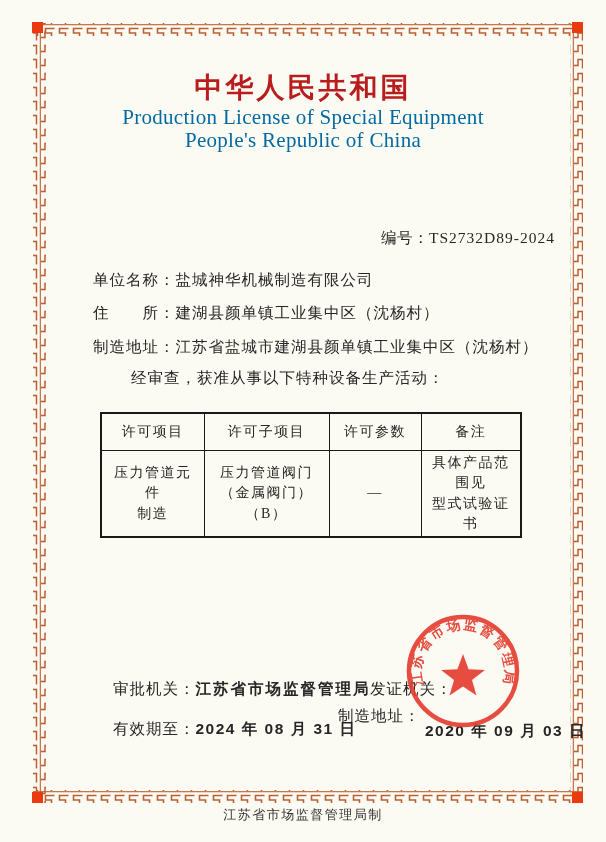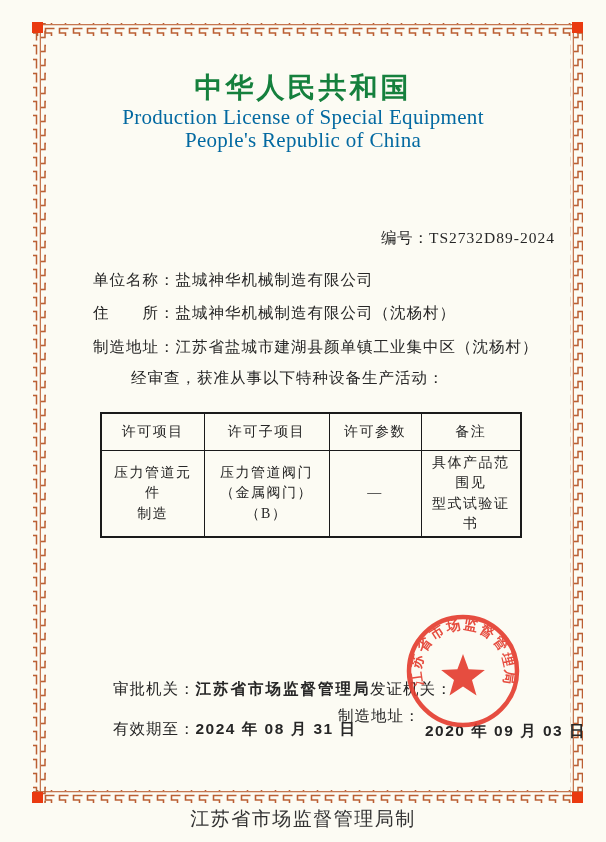--- a/index.html
+++ b/index.html
@@ -6,21 +6,21 @@
   .page{
     position:relative;
     width:606px;height:842px;
     background:#fcfbf3;
     overflow:hidden;
     font-family:"Liberation Serif","DejaVu Serif",serif;
     color:#262626;
   }
   .border-frame{position:absolute;left:0;top:0;}
   .title-block{position:absolute;top:74px;left:0;right:0;text-align:center;line-height:1;}
-  .title-cn1{font-size:28px;font-weight:bold;color:#15803d;letter-spacing:3px;}
+  .title-cn1{font-size:28px;font-weight:bold;color:#b91c1c;letter-spacing:3px;}
   .title-cn2{font-size:28px;font-weight:bold;color:#9c2413;letter-spacing:2px;margin-top:7px;}
   .title-en{font-size:21px;color:#0369a1;margin-top:5px;letter-spacing:0.3px;}
   .title-en.second{margin-top:2px;}
   .license-no{position:absolute;top:228px;left:381px;font-size:15.5px;letter-spacing:0.5px;}
   .license-no .val{letter-spacing:1px;}
   .field-row{position:absolute;left:93px;font-size:15.5px;letter-spacing:1px;white-space:nowrap;}
   .row-1{top:270px;}
   .row-2{top:303px;}
   .row-3{top:337px;}
   .statement{position:absolute;left:131px;top:368px;font-size:15.5px;letter-spacing:1px;}
@@ -44,21 +44,21 @@
   .col-0{width:103px;} .col-1{width:125px;} .col-2{width:92px;} .col-3{width:100px;}
   .bottom-label{position:absolute;font-size:15.5px;letter-spacing:1px;white-space:nowrap;}
   .approval{left:113px;top:679px;}
   .approval .val{font-weight:bold;letter-spacing:2px;}
   .issuer{left:370px;top:679px;}
   .valid{left:113px;top:719px;}
   .issue-date-label{left:338px;top:706px;}
   .issue-date-value{left:425px;top:721px;}
   .date-val{font-family:"Liberation Sans","DejaVu Sans",sans-serif;font-weight:600;font-size:15.5px;letter-spacing:1.5px;}
   .seal{position:absolute;left:402px;top:610px;opacity:0.9;}
-  .made-by{position:absolute;left:0;right:0;top:806px;text-align:center;font-size:19px;letter-spacing:1.5px;color:#333;}
+  .made-by{position:absolute;left:0;right:0;top:806px;text-align:center;font-size:13px;letter-spacing:1.5px;color:#333;}
 </style>
 </head>
 <body>
 
 <div class="page">
 
   <svg class="border-frame" width="606" height="842" aria-hidden="true">
     <defs>
       <pattern id="mh" width="14" height="13" patternUnits="userSpaceOnUse">
         <path d="M12.5 2.5 H3.5 V7 H9.5 V11" fill="none" stroke="#bb5f33" stroke-width="1.6"></path>
@@ -86,21 +86,21 @@
   </div>
 
   <div class="license-no">
     <span>编号：</span><span class="val">TS2732D89-2024</span>
   </div>
 
   <div class="field-row row-1">
     <span>单位名称：</span><span>盐城神华机械制造有限公司</span>
   </div>
   <div class="field-row row-2">
-    <span>住　　所：</span><span>盐城神华机械制造有限公司（沈杨村）</span>
+    <span>住　　所：</span><span>建湖县颜单镇工业集中区（沈杨村）</span>
   </div>
   <div class="field-row row-3">
     <span>制造地址：</span><span>江苏省盐城市建湖县颜单镇工业集中区（沈杨村）</span>
   </div>
 
   <div class="statement">经审查，获准从事以下特种设备生产活动：</div>
 
   <table class="license-table">
     <colgroup>
       <col class="col-0">

